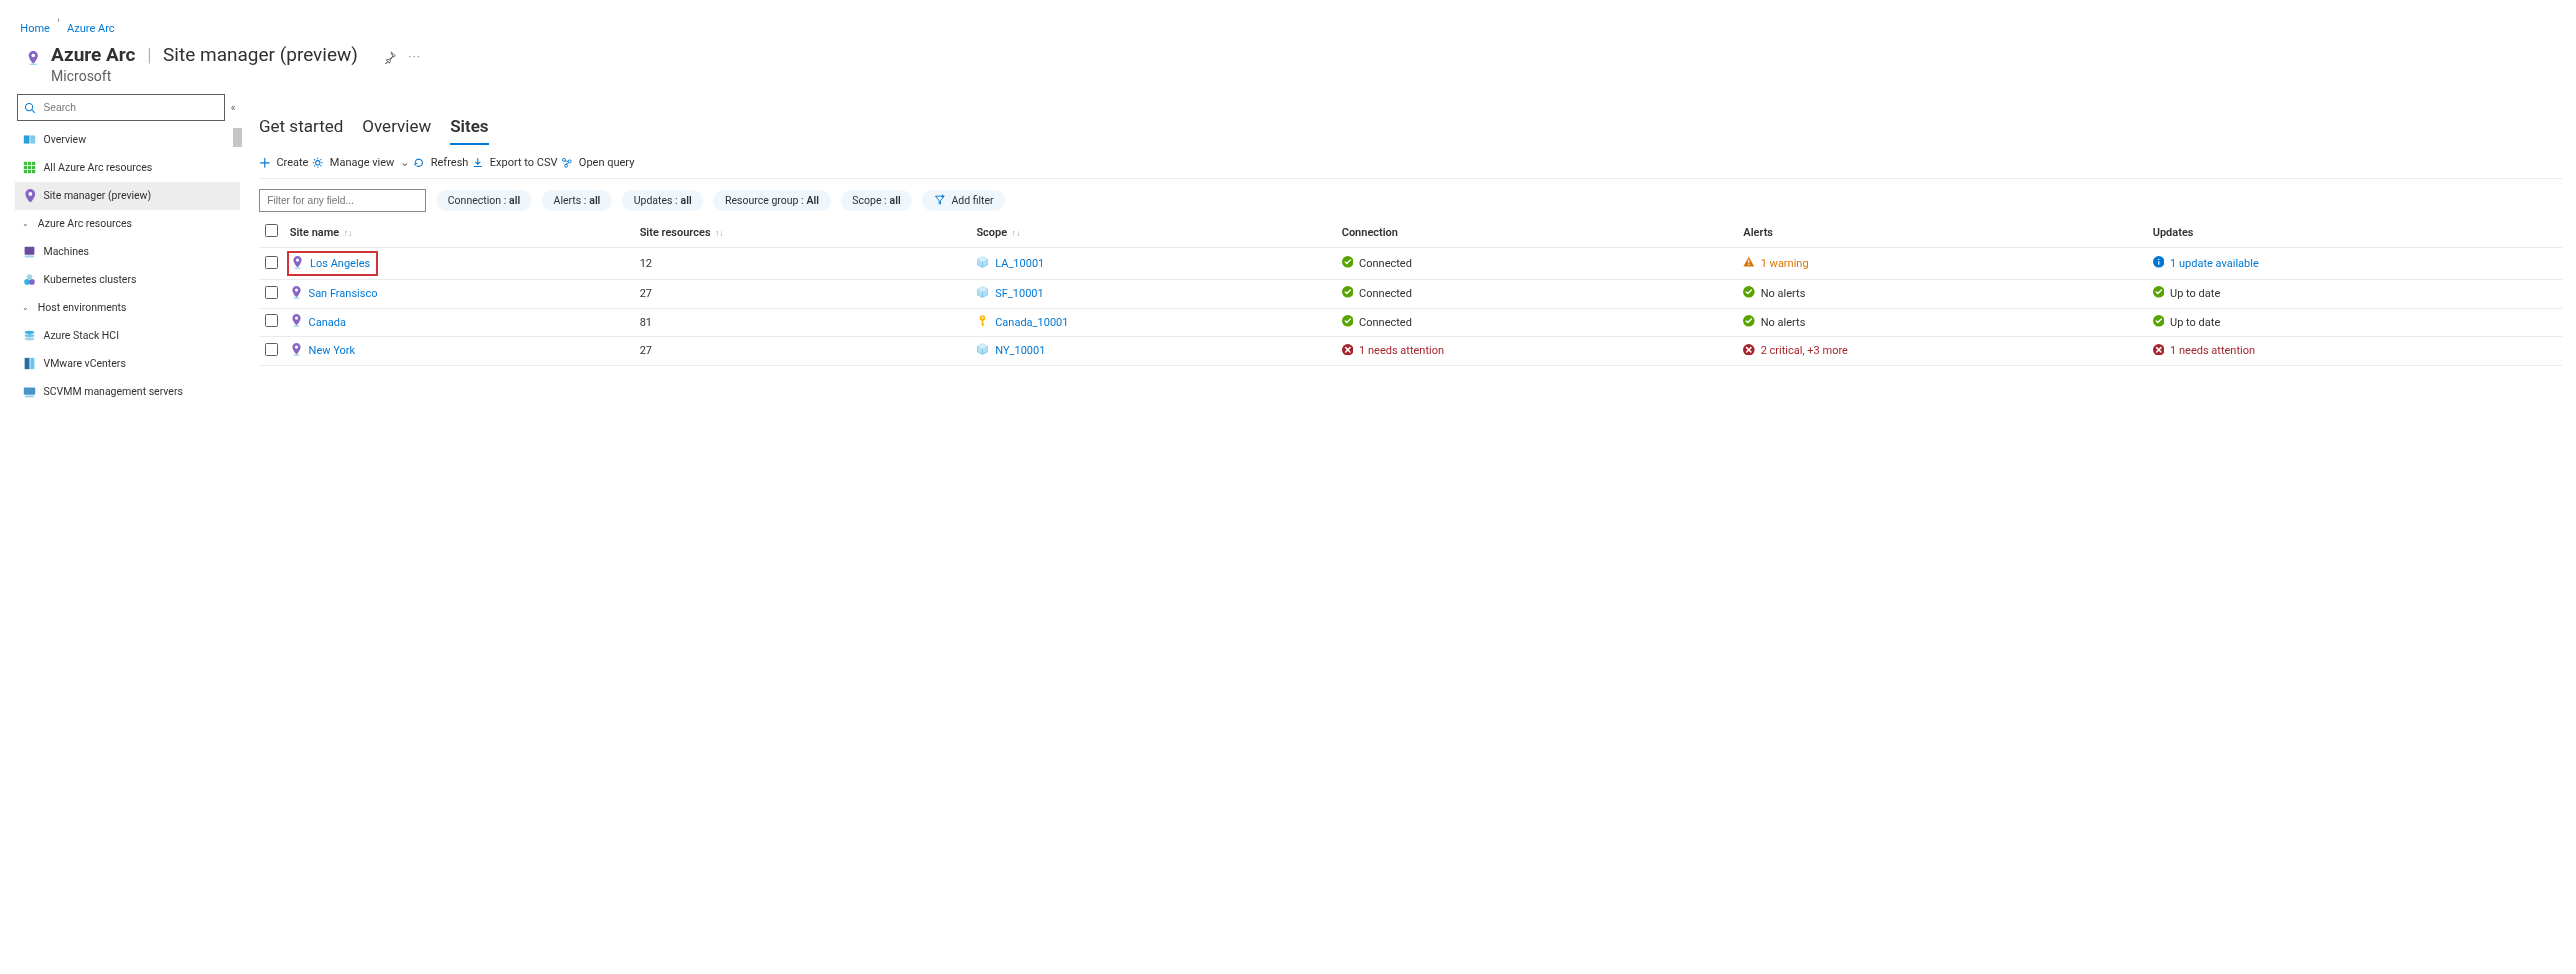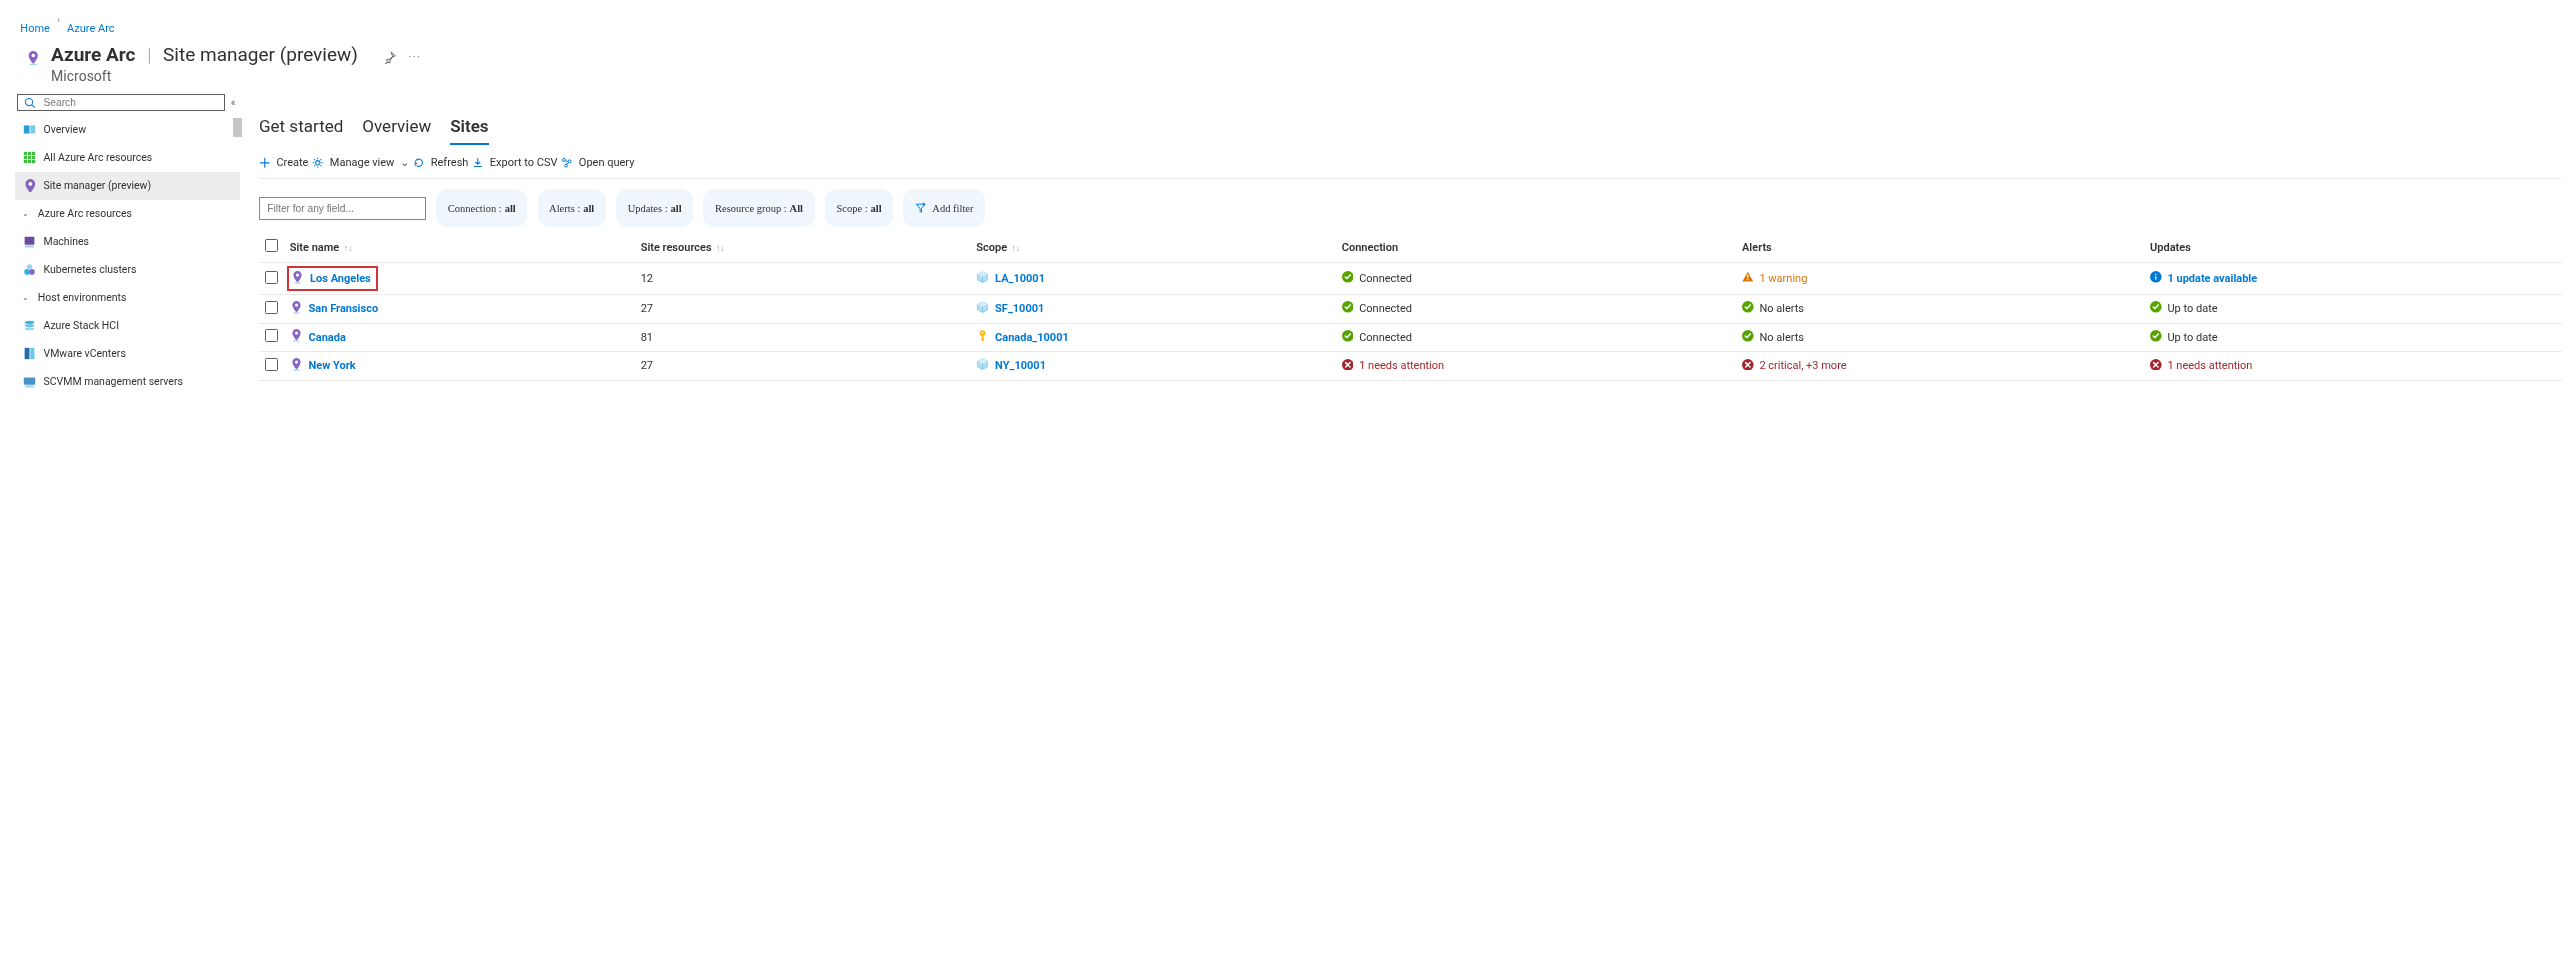--- a/index.html
+++ b/index.html
@@ -48,21 +48,21 @@
   .sidebar {
     width: 240px;
     flex: 0 0 240px;
     padding: 2.9px 0 0 14.5px;
     position: relative;
   }
   .side-search-row { display:flex; align-items:center; gap:5.8px; margin:0 4.4px 4.4px 2.9px; }
   .side-search {
     flex:1;
     border:0.7px solid #605e5c;
-    height:17px;
+    height:27px;
     display:flex; align-items:center;
     padding:0 5.8px;
     gap:5.8px;
     font-size:10.2px;
   }
   .side-search input { border:none; outline:none; flex:1; font-size:10.2px; }
   .collapse-caret { color:#605e5c; font-size:10.2px; cursor:pointer; }
 
   .nav-scroll { position:relative; }
   .nav-scroll::after {
@@ -128,28 +128,27 @@
   }
   .filter-input {
     border:0.7px solid #8a8886;
     height:23px; width:167px;
     padding:0 7.3px;
     font-size:10.2px;
   }
   .pill {
     background:#eff6fc;
     border-radius:11.6px;
-    height:38px;
+    height:21px;
     display:flex; align-items:center;
     padding:0 11.6px;
     font-size:10.5px;
     color:#323130;
     cursor:pointer;
     gap:2.9px;
-    font-family:Liberation Serif, serif;
   }
   .pill .pv { font-weight:600; }
   .pill.add { gap:5.8px; }
   .pill .ai { color:#0078d4; }
 
   .records-line { padding:7.3px 0 5.8px 0; font-size:11px; color:#323130; }
 
   
   table.grid {
     width:100%;
@@ -171,21 +170,21 @@
   }
   .sort { color:#a19f9d; font-size:8.7px; margin-left:4.4px; }
   .chk {
     width:13px; height:13px;
     border:1.1px solid #605e5c;
     border-radius:1.5px;
     display:inline-block;
     cursor:pointer;
   }
   .cell-icon { display:inline-flex; align-items:center; gap:5.8px; }
-  .site-link, .scope-link, .status-link { color:#0078d4; cursor:pointer;font-weight:bold; }
+  .site-link, .scope-link, .status-link { color:#0078d4; cursor:pointer; }
   .warn-link { color:#d97706; cursor:pointer; }
   .err-link  { color:#a4262c; cursor:pointer; }
   .plain-link{ color:#323130; }
 
   
   .svg16 { width:11.6px; height:11.6px; }
   .svg18 { width:13px; height:13px; }
   .svg20 { width:14.5px; height:14.5px; }
 
   .row-highlight td.name-cell .cell-icon {

